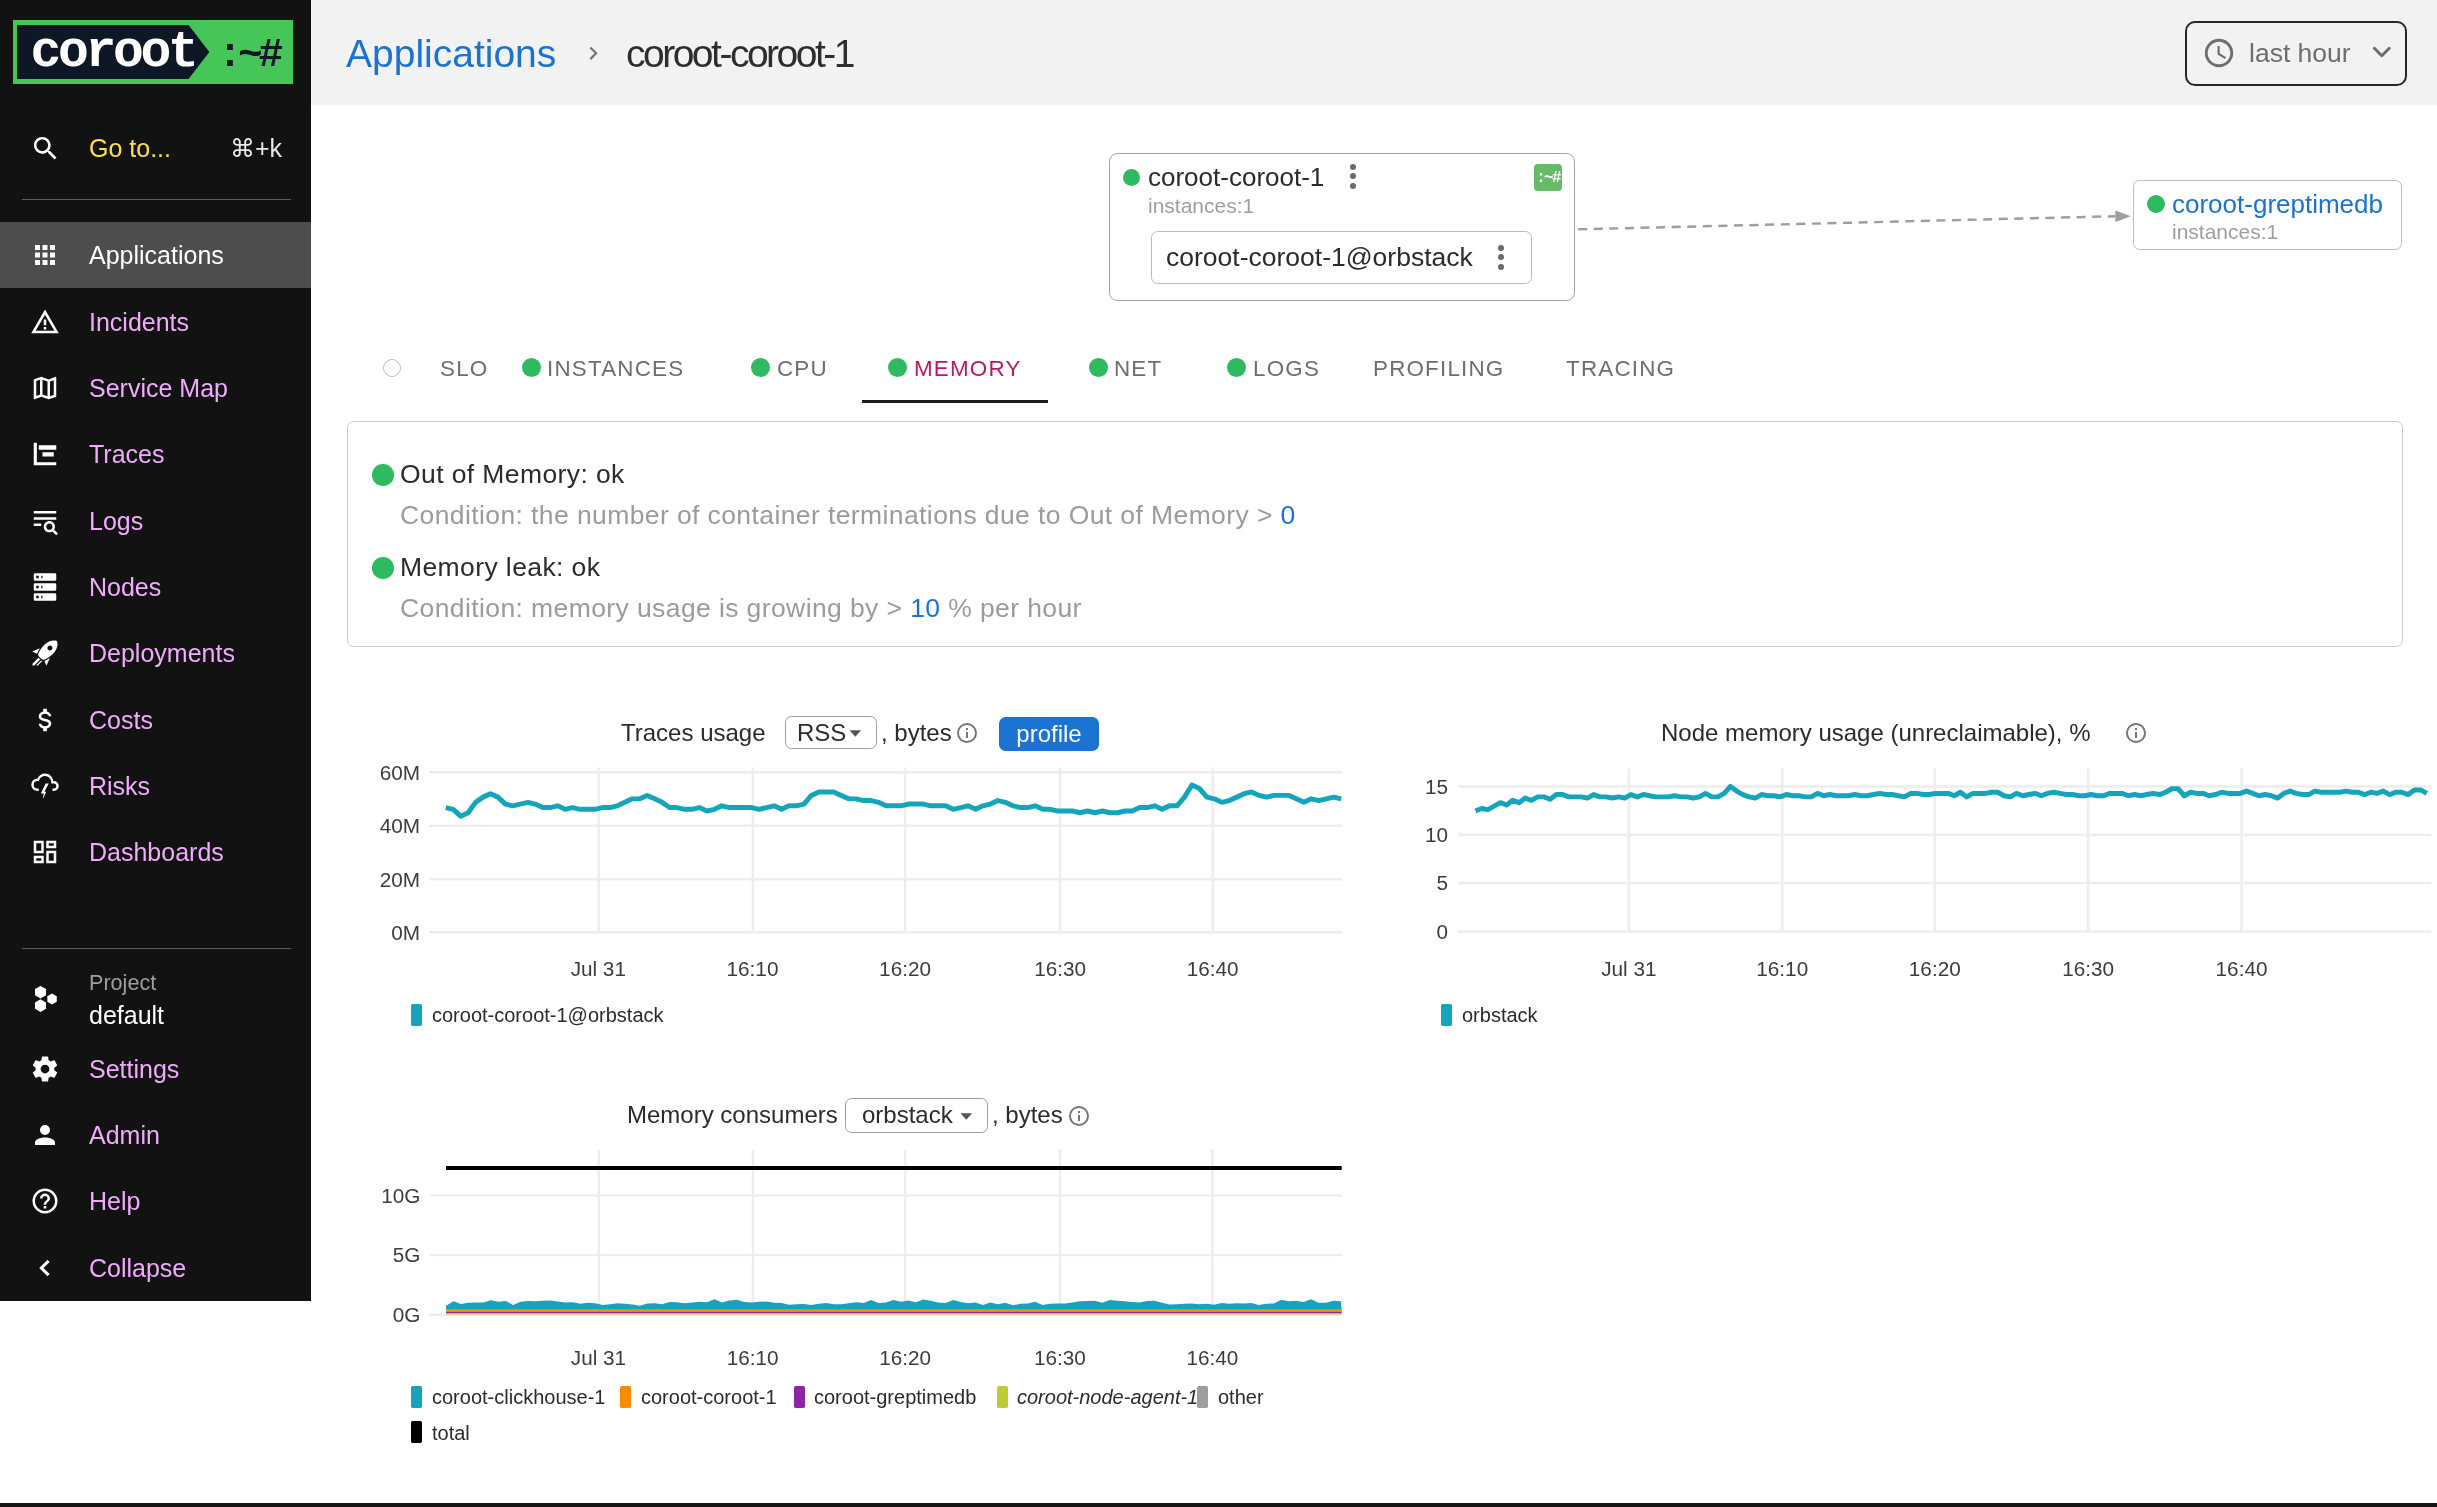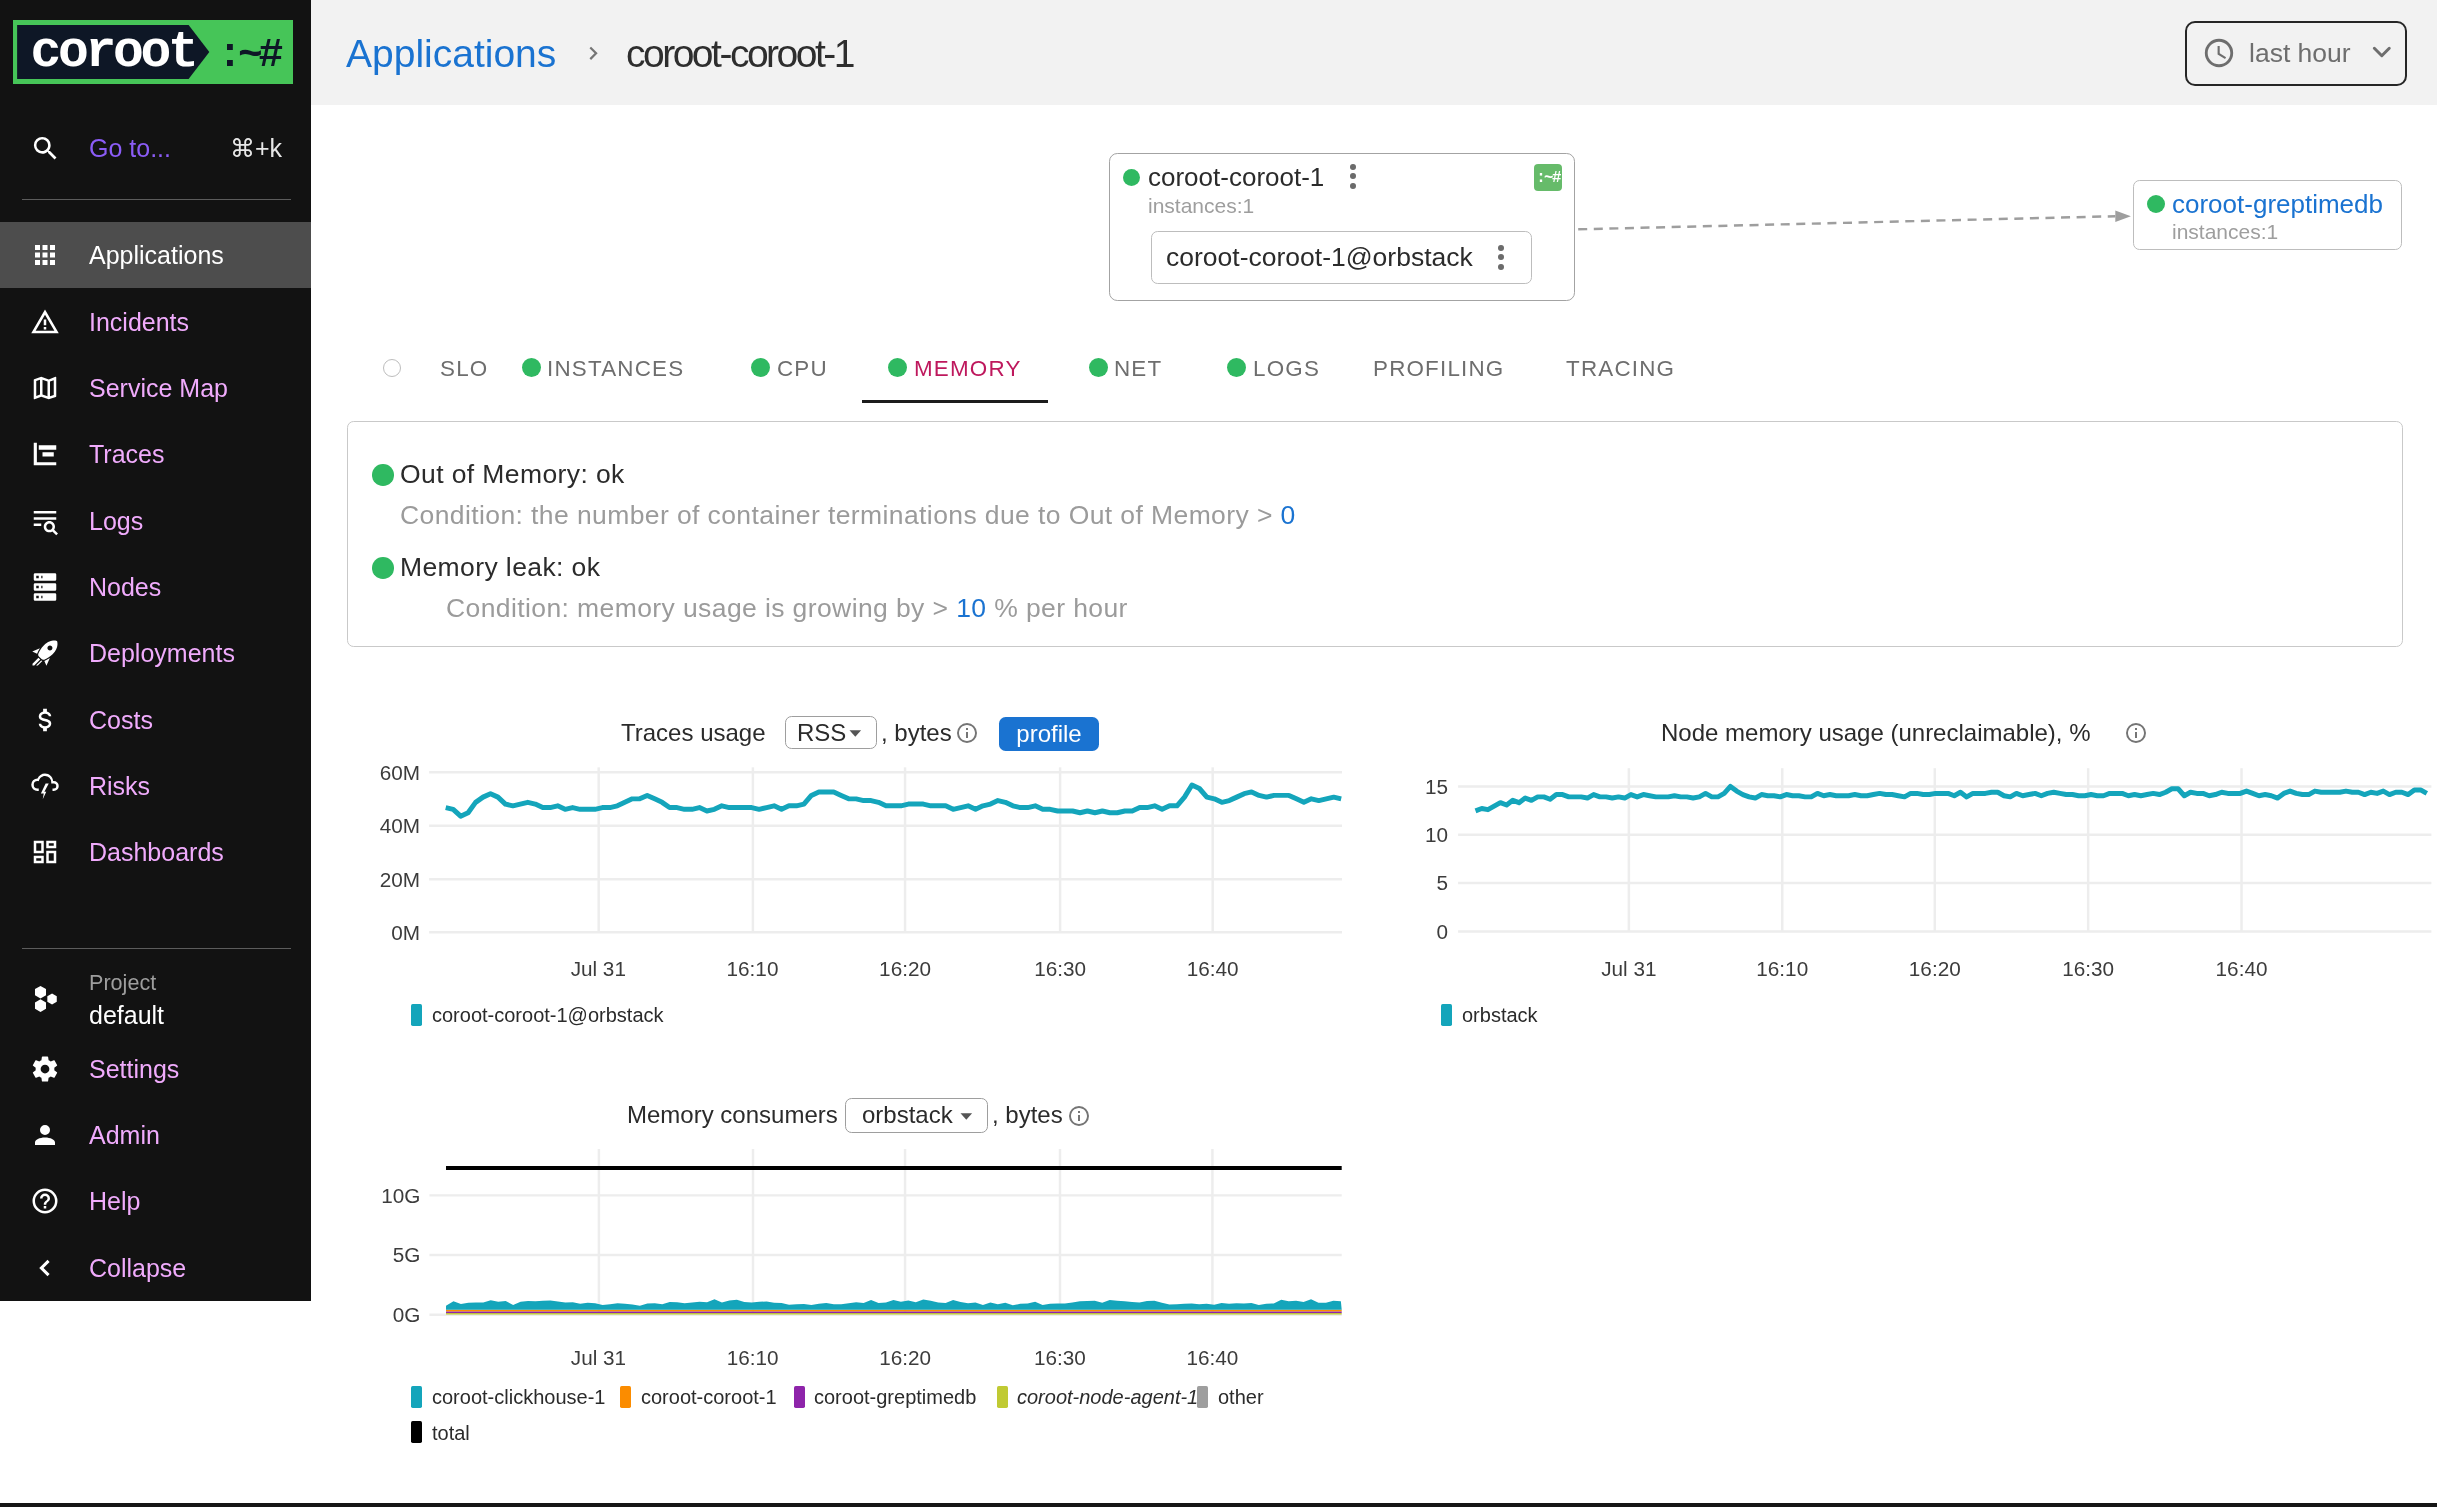--- a/index.html
+++ b/index.html
@@ -30,21 +30,21 @@
   <div class="abs" style="left:13.3px;top:20px;width:280px;height:64px;background:#46c558;"></div>
   <svg class="abs" style="left:13.3px;top:20px;" width="280" height="64" viewBox="0 0 338 77">
     <polygon points="5,6 212,6 237,38.5 212,71 5,71" fill="#0e1726"></polygon>
     <text x="21" y="55" font-family="Liberation Mono, monospace" font-size="62" font-weight="bold" fill="#ffffff" letter-spacing="-4">coroot</text>
     <text x="247" y="55" font-family="Liberation Mono, monospace" font-size="50" font-weight="bold" fill="#0e1726" letter-spacing="-5.3">:~#</text>
   </svg>
 
   <svg class="mi abs" style="left:30px;top:133px;" width="31" height="31" viewBox="0 0 24 24">
       <path d="M9.5,3A6.5,6.5 0 0,1 16,9.5C16,11.11 15.41,12.59 14.44,13.73L14.71,14H15.5L20.5,19L19,20.5L14,15.5V14.71L13.73,14.44C12.59,15.41 11.11,16 9.5,16A6.5,6.5 0 0,1 3,9.5A6.5,6.5 0 0,1 9.5,3M9.5,5C7,5 5,7 5,9.5C5,12 7,14 9.5,14C12,14 14,12 14,9.5C14,7 12,5 9.5,5Z"></path>
     </svg>
-  <div class="abs" style="left:89px;top:148px;transform:translateY(-50%);font-size:25px;color:#8b5cf6;">Go to...</div>
+  <div class="abs" style="left:89px;top:148px;transform:translateY(-50%);font-size:25px;color:#fde047;">Go to...</div>
   <div class="abs" style="right:29px;top:148px;transform:translateY(-50%);font-size:25px;color:#e8e8e8;">⌘+k</div>
   <div class="abs" style="left:21.6px;top:199px;width:269px;height:0.8px;background:#5c5c5c;"></div>
 
   <div class="navrow" style="top:222px;background:#4d4d4d;">
     <svg class="mi ic" viewBox="0 0 24 24">
         <path d="M16,20H20V16H16M16,14H20V10H16M10,8H14V4H10M16,8H20V4H16M10,14H14V10H10M4,14H8V10H4M4,20H8V16H4M10,20H14V16H10M4,8H8V4H4V8Z"></path>
       </svg>
     <div class="lbl" style="color:#fff;">Applications</div>
   </div>
   <div class="navrow" style="top:289px;">
@@ -199,21 +199,21 @@
 <div class="tabtxt" style="left:1253px;top:369px;">LOGS</div>
 <div class="tabtxt" style="left:1373px;top:369px;">PROFILING</div>
 <div class="tabtxt" style="left:1566px;top:369px;">TRACING</div>
 
 <div class="abs" style="left:347px;top:421px;width:2056px;height:226px;border:1.7px solid #c9c9c9;border-radius:6.6px;"></div>
 <div class="dot" style="left:372px;top:464px;width:21.6px;height:21.6px;background:#2fb961;"></div>
 <div class="abs" style="left:400px;top:474px;transform:translateY(-50%);font-size:26.5px;letter-spacing:0.4px;color:#2b2b2b;">Out of Memory: ok</div>
 <div class="abs" style="left:400px;top:515px;transform:translateY(-50%);font-size:26.5px;letter-spacing:0.4px;color:#9b9b9b;">Condition: the number of container terminations due to Out of Memory &gt; <span style="color:#1a73d1">0</span></div>
 <div class="dot" style="left:372px;top:557px;width:21.6px;height:21.6px;background:#2fb961;"></div>
 <div class="abs" style="left:400px;top:567px;transform:translateY(-50%);font-size:26.5px;letter-spacing:0.4px;color:#2b2b2b;">Memory leak: ok</div>
-<div class="abs" style="left:400px;top:608px;transform:translateY(-50%);font-size:26.5px;letter-spacing:0.4px;color:#9b9b9b;margin-left:46px;">Condition: memory usage is growing by &gt; <span style="color:#1a73d1">10</span> % per hour</div>
+<div class="abs" style="left:400px;top:608px;transform:translateY(-50%);font-size:26.5px;letter-spacing:0.4px;color:#9b9b9b;">Condition: memory usage is growing by &gt; <span style="color:#1a73d1">10</span> % per hour</div>
 
 <div class="ctitle" style="left:621px;top:733px;transform:translateY(-50%);">Traces usage</div>
 <div class="selbox" style="left:785px;top:716px;width:92px;height:33px;"></div>
 <div class="abs" style="left:797px;top:733px;transform:translateY(-50%);font-size:24px;color:#2b2b2b;">RSS</div>
 <svg class="abs" style="left:847px;top:726px;" width="16.6" height="13.3" viewBox="0 0 20 16">
     <polygon points="3,5 17,5 10,13" fill="#555"></polygon>
   </svg>
 <div class="ctitle" style="left:881px;top:733px;transform:translateY(-50%);">, bytes</div>
 <svg class="abs" style="left:955px;top:721px;" width="24" height="24" viewBox="0 0 24 24">
     <path fill="#757575" d="M11,9H13V7H11M12,20C7.59,20 4,16.41 4,12C4,7.59 7.59,4 12,4C16.41,4 20,7.59 20,12C20,16.41 16.41,20 12,20M12,2A10,10 0 0,0 2,12A10,10 0 0,0 12,22A10,10 0 0,0 22,12A10,10 0 0,0 12,2M11,17H13V11H11V17Z"></path>

